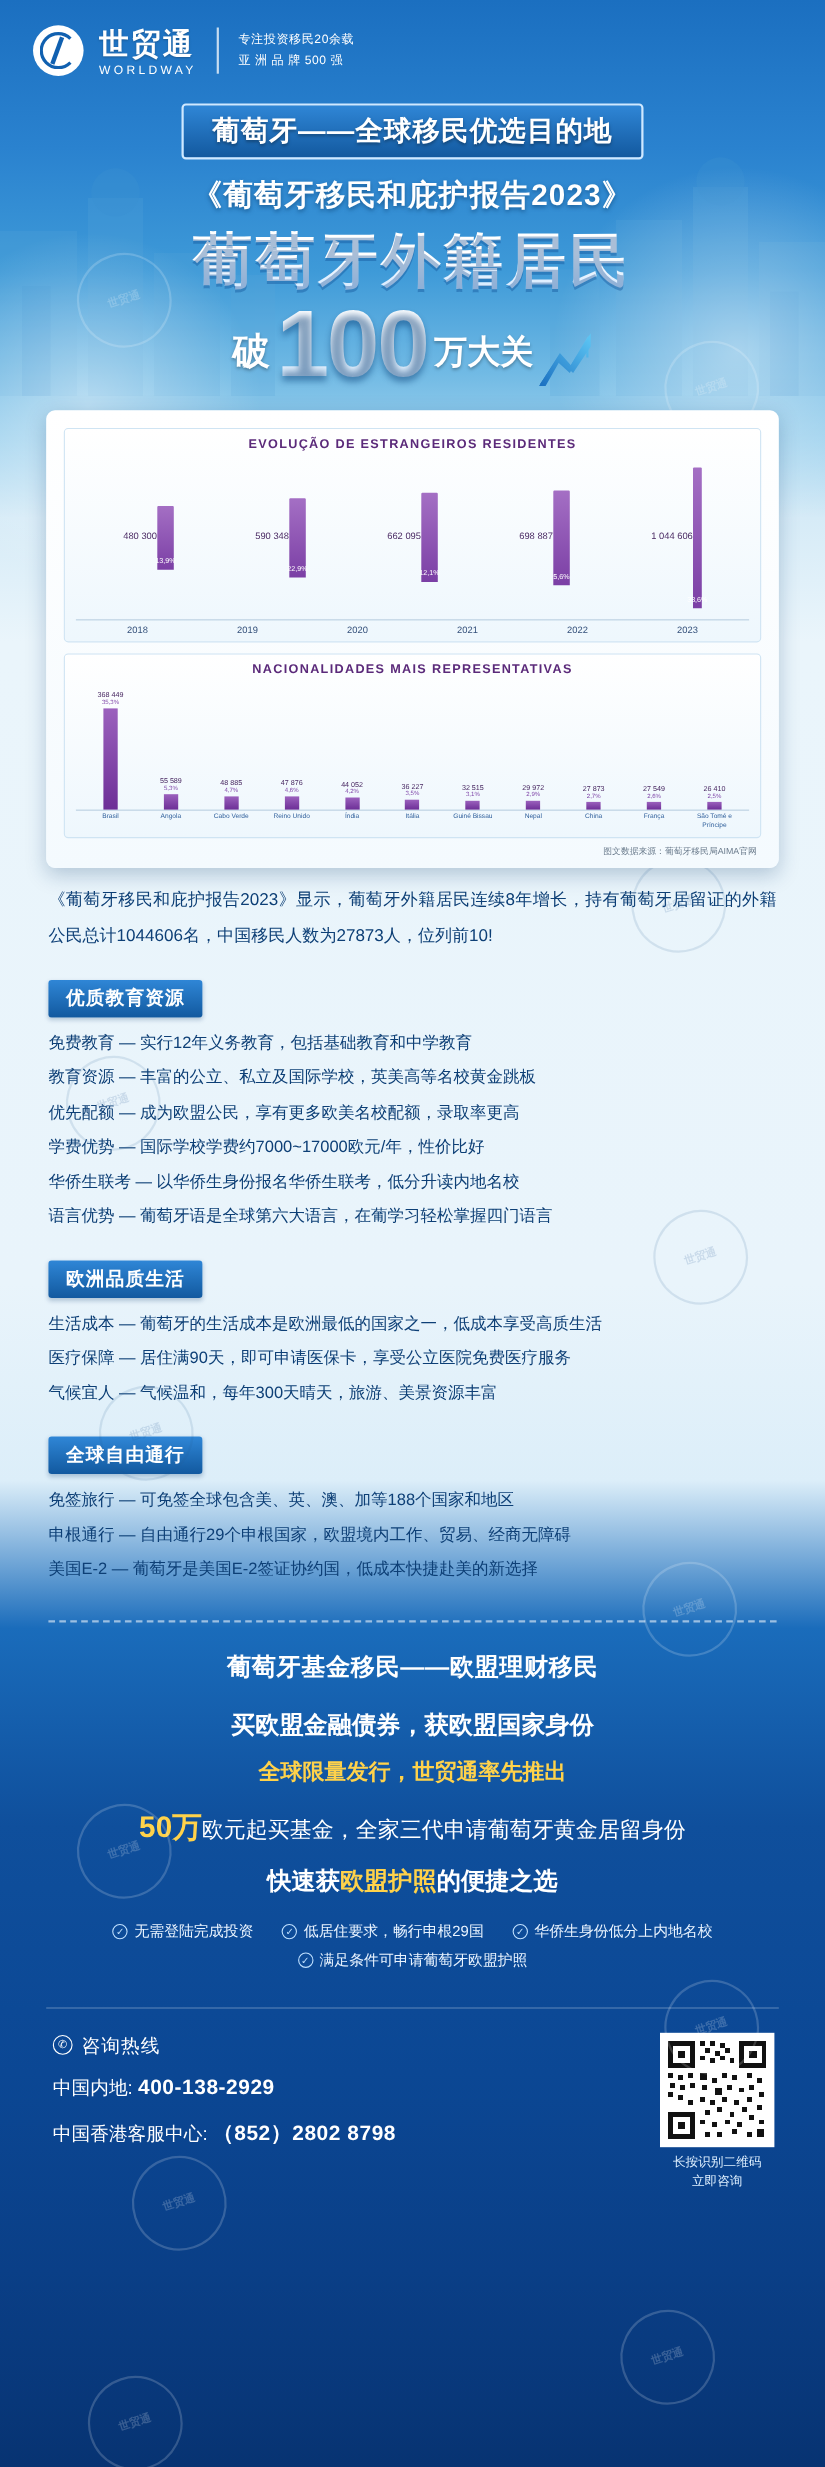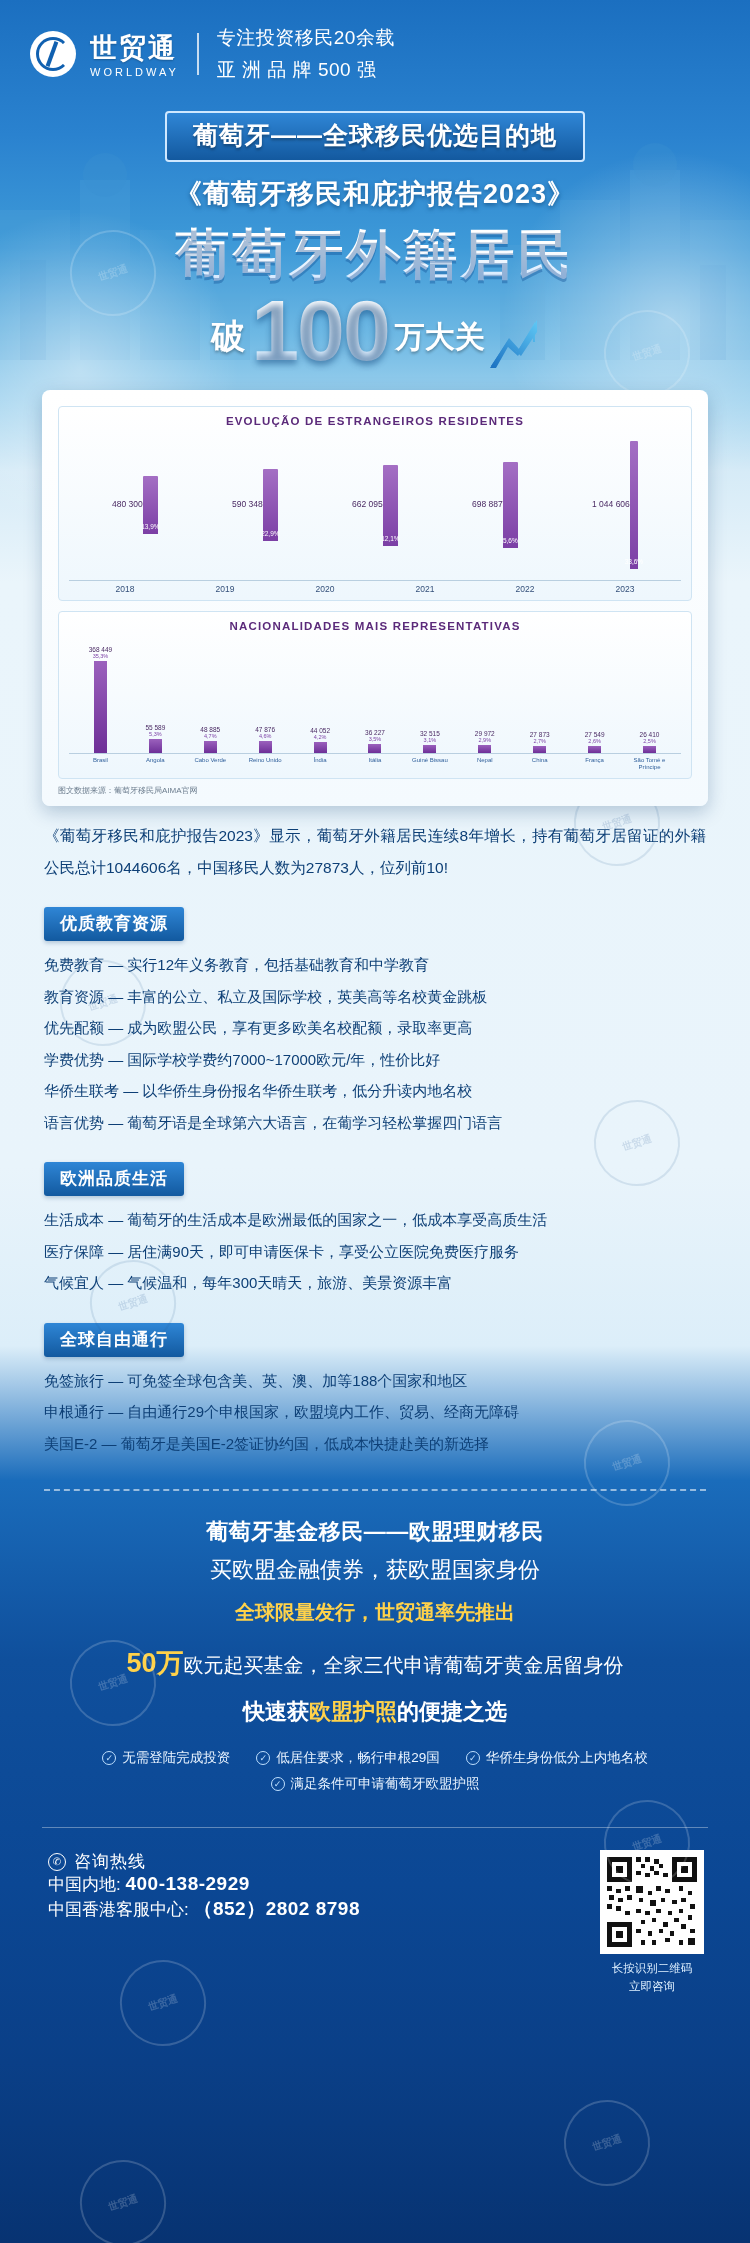--- a/index.html
+++ b/index.html
@@ -65,21 +65,21 @@
     font-size: 27px; font-weight: bold; color: #fff; letter-spacing: 2px;
     text-shadow: 0 1px 2px rgba(0,0,0,.25);
   }
   .logo-text-en {
     font-size: 11px; letter-spacing: 3px; color: #fff; margin-top: 0;
   }
   .logo-divider {
     width: 2px; height: 42px; background: rgba(255,255,255,.75); margin: 0 4px;
   }
   .logo-slogan {
-    font-size: 19px; line-height: 1.7; color: #fff; letter-spacing: .5px;
+    font-size: 11px; line-height: 1.7; color: #fff; letter-spacing: .5px;
   }
 
   
   .hero { position: relative; text-align: center; margin-top: 24px; }
   .hero-ribbon {
     display: inline-block; padding: 6px 26px 8px;
     background: linear-gradient(180deg,#2f86d6,#13599f);
     border: 2px solid #cfe8ff;
     border-radius: 4px;
     font-size: 25px; font-weight: bold; letter-spacing: 1px;
@@ -178,21 +178,21 @@
   .bar2-col { flex: 1; display: flex; flex-direction: column; align-items: center; height: 100%; justify-content: flex-end; }
   .bar2-val { font-size: 6.5px; color: #4a2a63; white-space: nowrap; }
   .bar2-pct { font-size: 5.5px; color: #7b3fa5; margin-bottom: 2px; white-space: nowrap; }
   .bar2 { width: 13px; background: linear-gradient(180deg,#9b61bd,#6d2f97); }
   .axis2 { display: flex; justify-content: space-between; padding: 3px 4px 0; }
   .axis2 span {
     flex: 1; text-align: center; font-size: 6px; color: #2f5f9b; line-height: 1.25;
     word-break: break-word;
   }
   .src-note {
-    font-size: 8px; color: #6b7c8d; margin-top: 6px; padding-right: 4px;
+    text-align: right; font-size: 8px; color: #6b7c8d; margin-top: 6px; padding-right: 4px;
   }
 
   
   .body-wrap { padding: 14px 44px 0; }
   .lead {
     font-size: 15.5px; line-height: 2.05; color: #0d3f76; text-align: justify;
     text-indent: 0;
   }
 
   .sec-head {
@@ -211,21 +211,21 @@
 
   
   .dash-div {
     margin: 30px 44px 0;
     border-top: 2px dashed rgba(255,255,255,.55);
   }
 
   
   .fund { text-align: center; padding: 26px 40px 0; }
   .fund-l1 { font-size: 22px; font-weight: bold; color: #fff; letter-spacing: .5px; }
-  .fund-l2 { font-size: 22px; font-weight: normal; color: #fff; margin-top: 8px; }
+  .fund-l2 { font-size: 22px; font-weight: bold; color: #fff; margin-top: 22px; }
   .fund-l3 { font-size: 20px; font-weight: bold; color: #ffd24a; margin-top: 14px; }
   .fund-l4 { font-size: 20px; color: #fff; margin-top: 16px; line-height: 1.6; }
   .fund-l4 .amt { font-size: 27px; font-weight: bold; color: #ffd24a; }
   .fund-l5 { font-size: 22px; font-weight: bold; color: #fff; margin-top: 12px; }
   .fund-l5 .hl { color: #ffd24a; }
   .fund-points {
     margin-top: 22px; display: flex; flex-wrap: wrap; justify-content: center;
     gap: 8px 26px;
   }
   .fp { font-size: 13.5px; color: #eaf4ff; display: flex; align-items: center; gap: 6px; }
@@ -243,21 +243,21 @@
     display: flex; justify-content: space-between; align-items: flex-start;
   }
   .contact-left { padding-left: 6px; }
   .hotline-row { display: flex; align-items: center; gap: 8px; }
   .hotline-icon {
     width: 18px; height: 18px; border-radius: 50%;
     border: 1.5px solid #fff; display: flex; align-items: center; justify-content: center;
     font-size: 10px;
   }
   .hotline-label { font-size: 17px; color: #fff; letter-spacing: 1px; }
-  .contact-line { font-size: 17px; color: #fff; }
+  .contact-line { font-size: 17px; color: #fff; margin-top: 16px; }
   .contact-line b { font-size: 19px; letter-spacing: .5px; }
   .qr-wrap { text-align: center; padding-right: 4px; }
   .qr {
     width: 104px; height: 104px; background: #fff; padding: 5px;
   }
   .qr svg { display: block; }
   .qr-cap { font-size: 11.5px; color: #dff0ff; margin-top: 6px; line-height: 1.5; }
 
   
   .footer {

